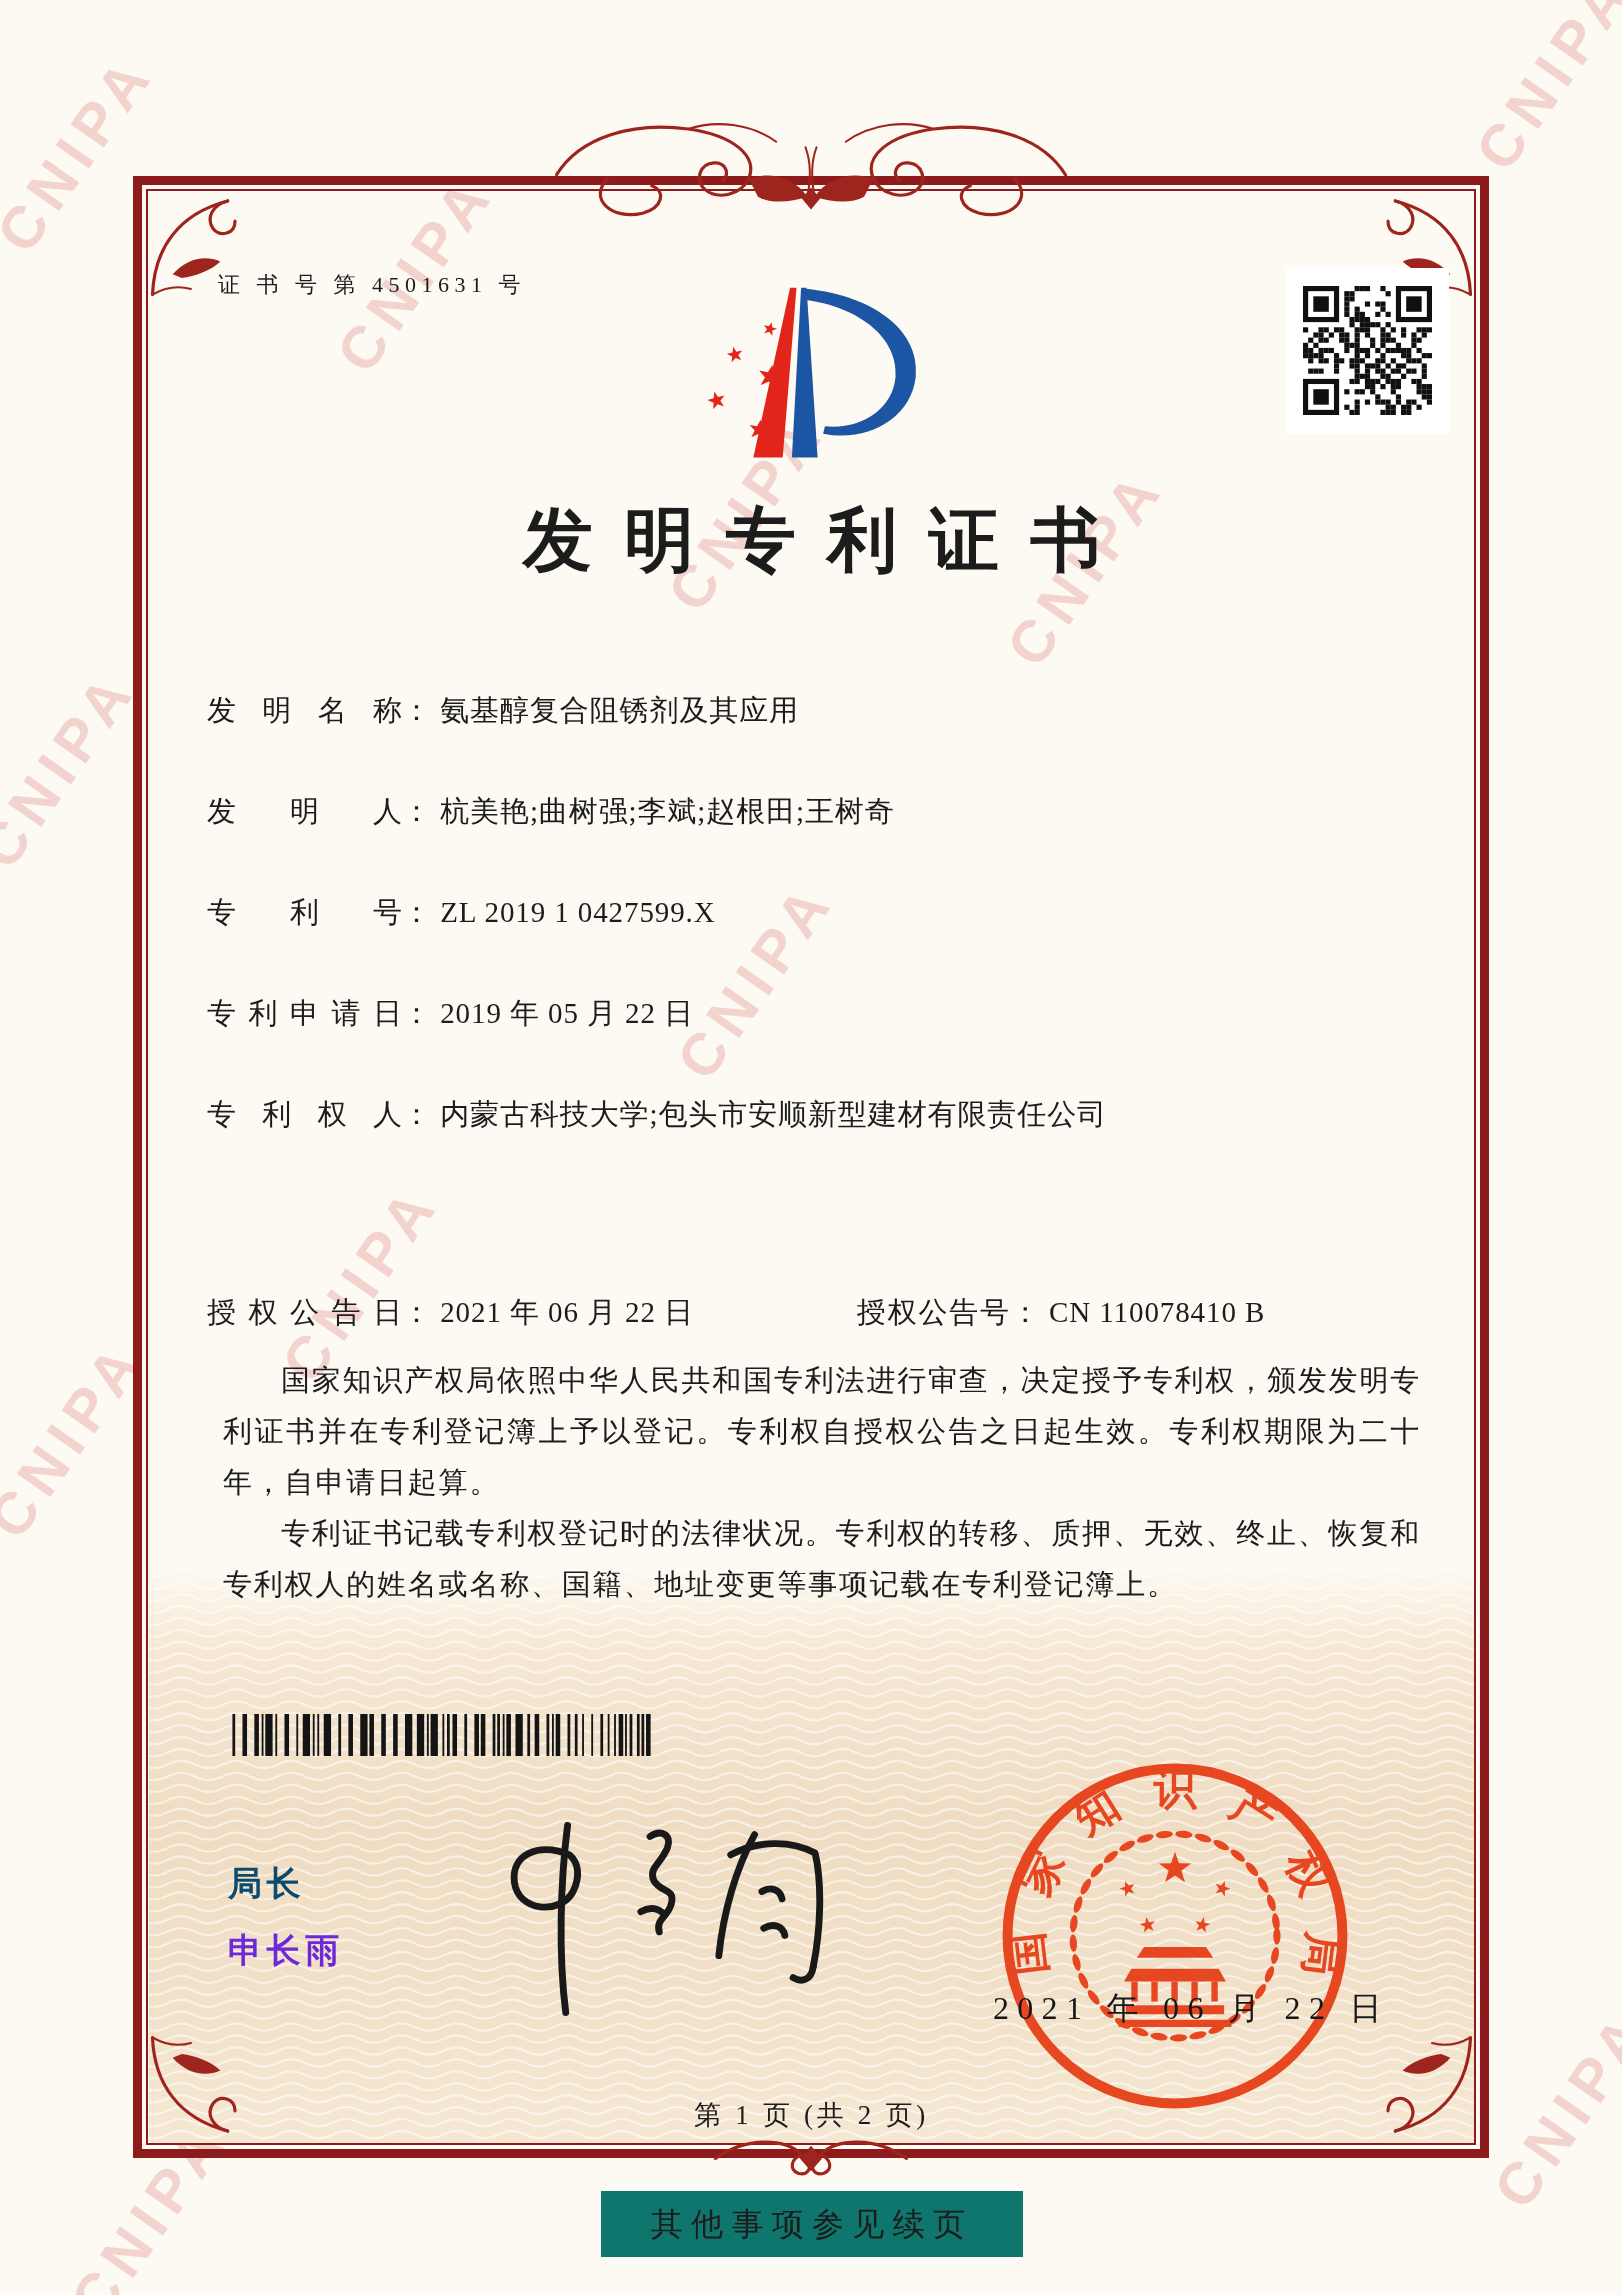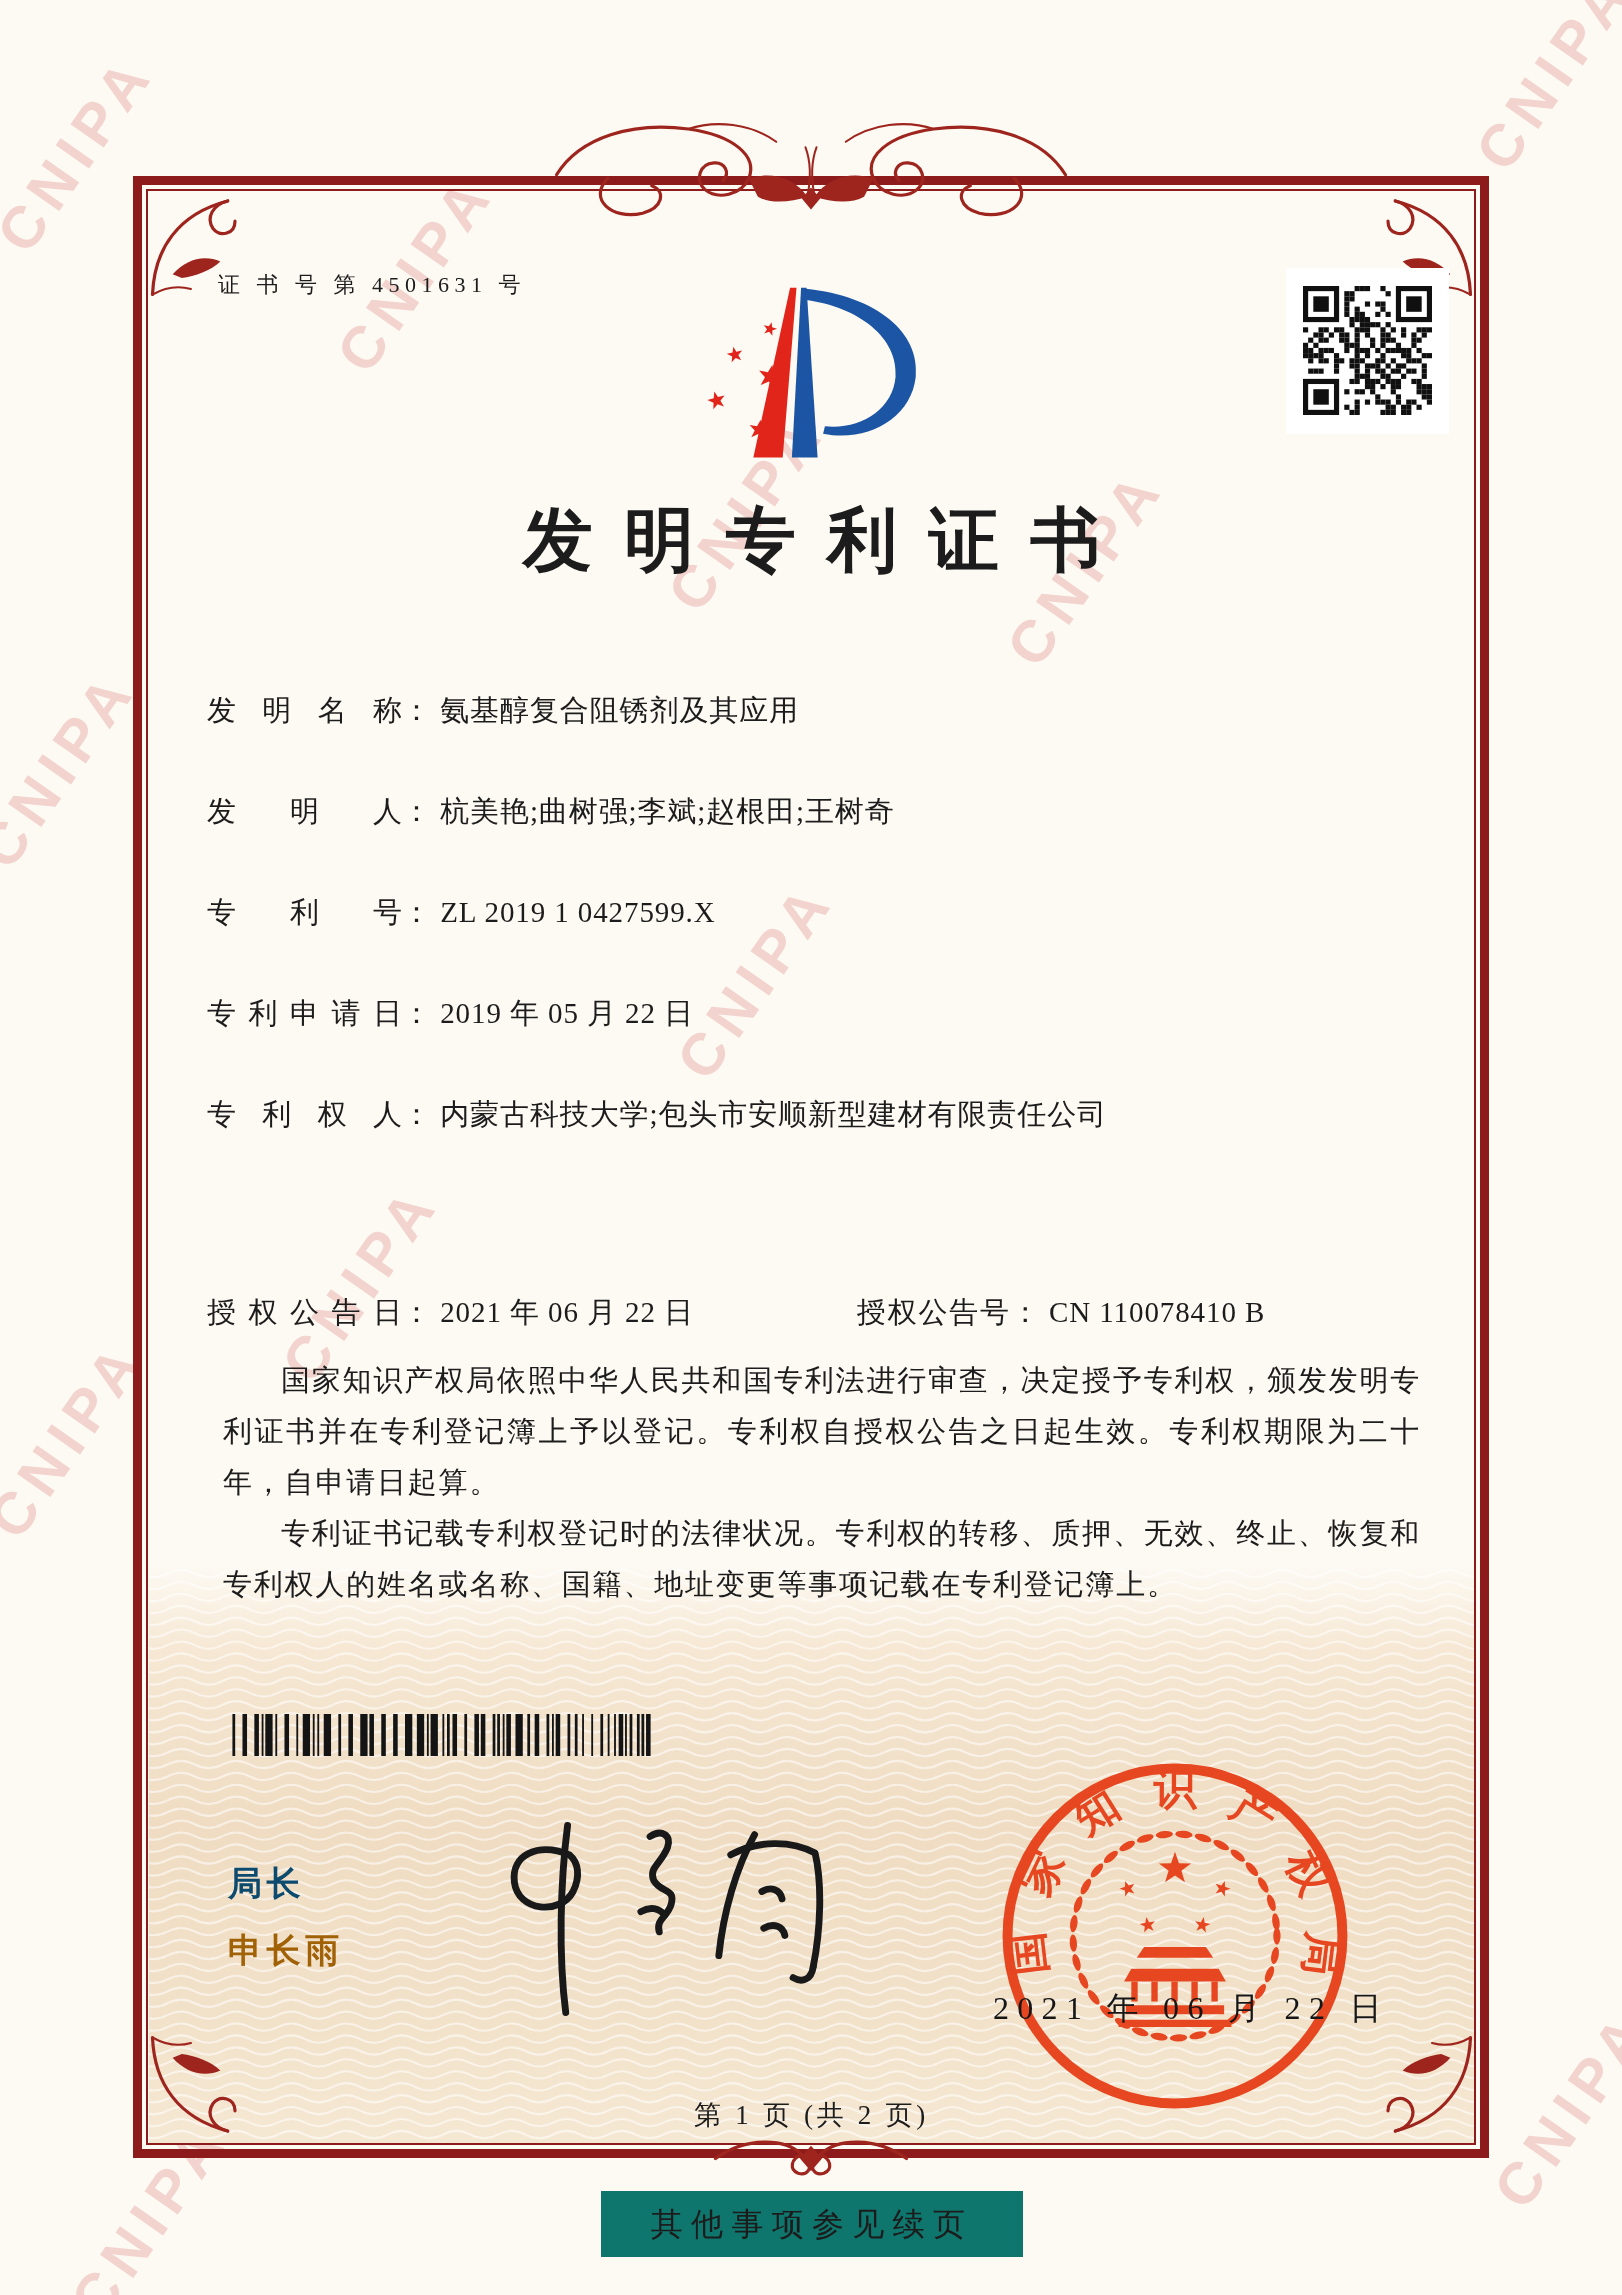--- a/index.html
+++ b/index.html
@@ -47,21 +47,21 @@
   
   .legal{position:absolute;left:223px;top:1355px;width:1198px;font-size:29px;
          line-height:51px;text-align:justify;letter-spacing:1.8px;}
   .legal p{margin:0;text-indent:2em;}
 
   .barcode{position:absolute;left:231px;top:1714px;width:432px;height:42px;}
 
   .signer-title{position:absolute;left:228px;top:1861px;font-family:"Liberation Sans","DejaVu Sans",sans-serif;
                 font-weight:600;font-size:34px;letter-spacing:4.6px;color:#0c4a6e;}
   .signer-name{position:absolute;left:228px;top:1928px;font-family:"Liberation Sans","DejaVu Sans",sans-serif;
-               font-weight:600;font-size:34px;letter-spacing:4.6px;color:#a16207;}
+               font-weight:600;font-size:34px;letter-spacing:4.6px;color:#6d28d9;}
   .signature{position:absolute;left:459px;top:1798px;width:395px;height:220px;}
   .sig{fill:none;stroke:#191919;stroke-width:7.5;stroke-linecap:round;stroke-linejoin:round;}
 
   .seal{position:absolute;left:993px;top:1754px;width:364px;height:364px;opacity:.93;}
   .seal-date{position:absolute;left:993px;top:1987px;width:364px;text-align:center;
              font-size:32px;letter-spacing:8.3px;color:#161616;white-space:nowrap;}
 
   .page-info{position:absolute;left:0;right:0;top:2097px;text-align:center;font-size:27px;letter-spacing:3.7px;}
 
   .note-strip{position:absolute;left:601px;top:2191px;width:422px;height:66px;background:#0f766e;

